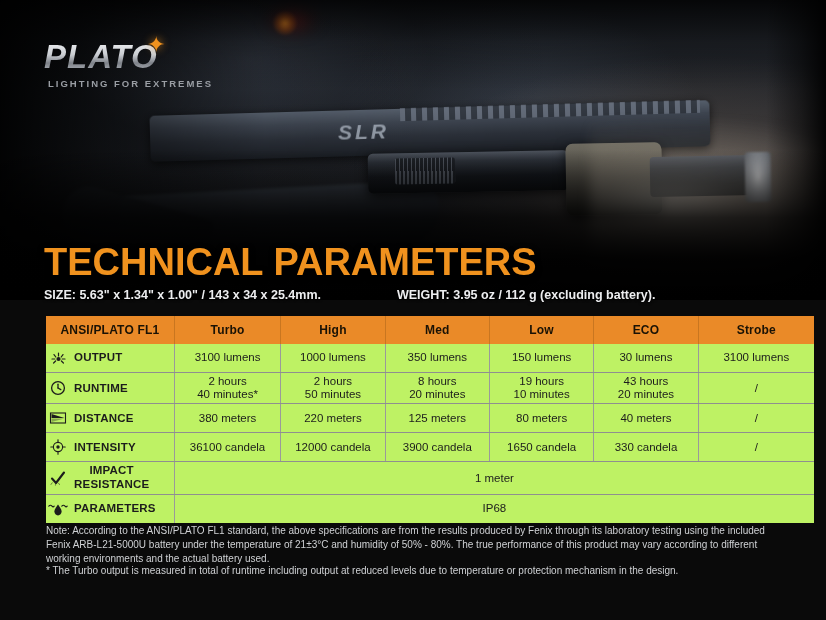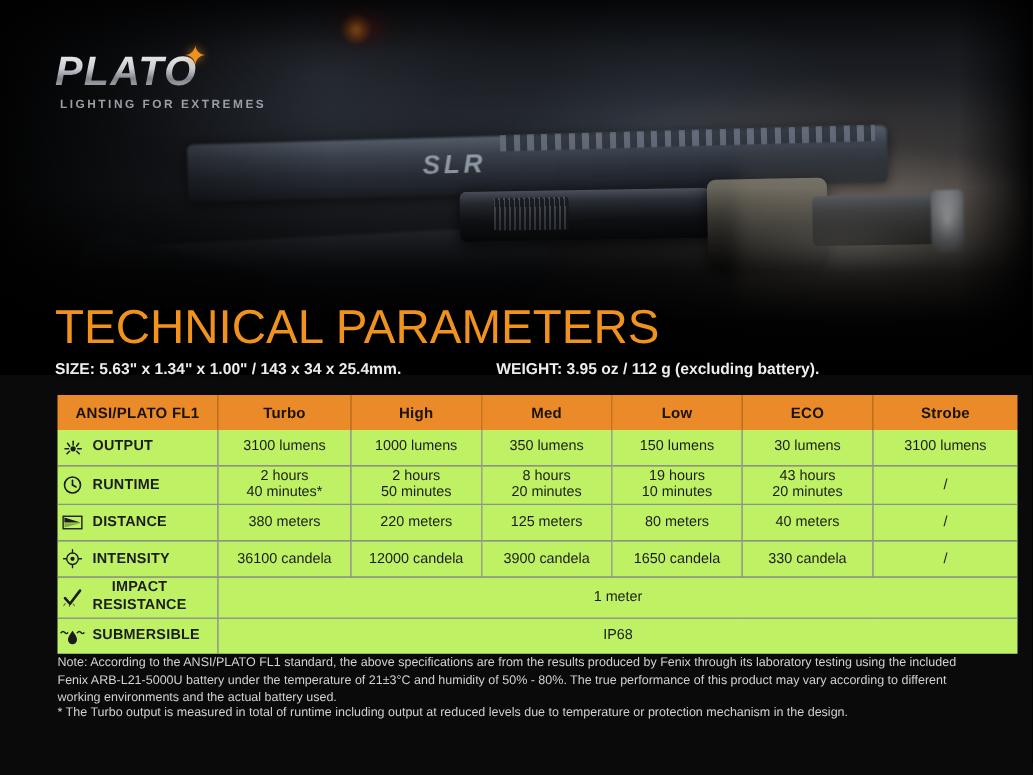--- a/index.html
+++ b/index.html
@@ -209,21 +209,21 @@
     font-weight: bold;
     letter-spacing: 2.0px;
     color: #9a9ea4;
   }
 
   
   .title {
     position: absolute;
     left: 44px; top: 243px;
     font-size: 38px;
-    font-weight: normal;
+    font-weight: bold;
     color: #f0921e;
     letter-spacing: 0px;
     line-height: 1;
     text-shadow: 0 2px 6px rgba(0,0,0,0.75);
   }
   .specline {
     position: absolute;
     left: 44px; top: 288px;
     font-size: 12.5px;
     font-weight: bold;
@@ -488,21 +488,21 @@
         <tr>
           <td class="rowhdr">
             <span class="rowhdr-inner">
               <span class="ricon">
                 <svg width="20" height="15" viewBox="0 0 20 15">
                   <path d="M10 2.5 C12.6 6 13.6 8 13.6 9.6 C13.6 11.9 12 13.4 10 13.4 C8 13.4 6.4 11.9 6.4 9.6 C6.4 8 7.4 6 10 2.5 Z" fill="#1c1c1c"></path>
                   <path d="M0.8 4.2 Q2.4 2.2 4 4.2 Q5.1 5.6 6.2 4.2" fill="none" stroke="#1c1c1c" stroke-width="1.1" stroke-linecap="round"></path>
                   <path d="M13.8 4.2 Q15.4 2.2 17 4.2 Q18.1 5.6 19.2 4.2" fill="none" stroke="#1c1c1c" stroke-width="1.1" stroke-linecap="round"></path>
                 </svg>
               </span>
-              <span>SUBMERSIBLE</span>
+              <span>PARAMETERS</span>
             </span>
           </td>
           <td class="merged" colspan="6">IP68</td>
         </tr>
 
       </tbody>
     </table>
   </div>
 
   <div class="note">Note: According to the ANSI/PLATO FL1 standard, the above specifications are from the results produced by Fenix through its laboratory testing using the included Fenix ARB-L21-5000U battery under the temperature of 21±3°C and humidity of 50% - 80%. The true performance of this product may vary according to different working environments and the actual battery used.</div>

